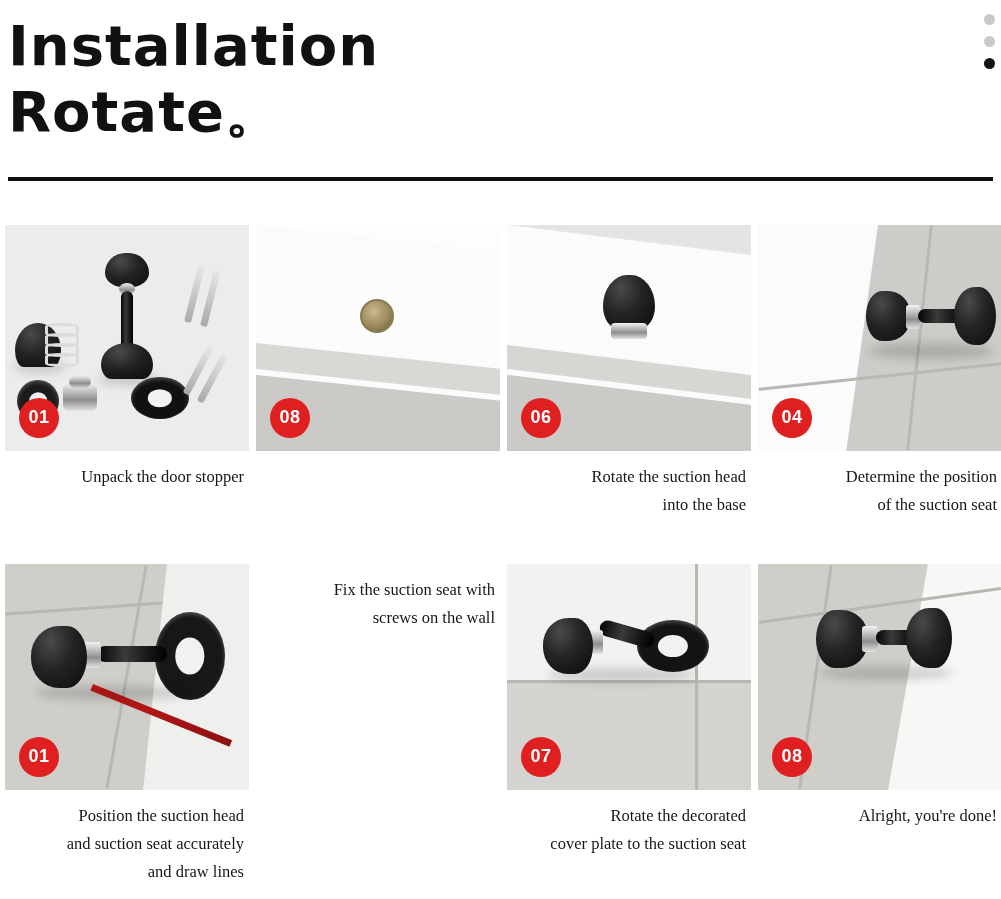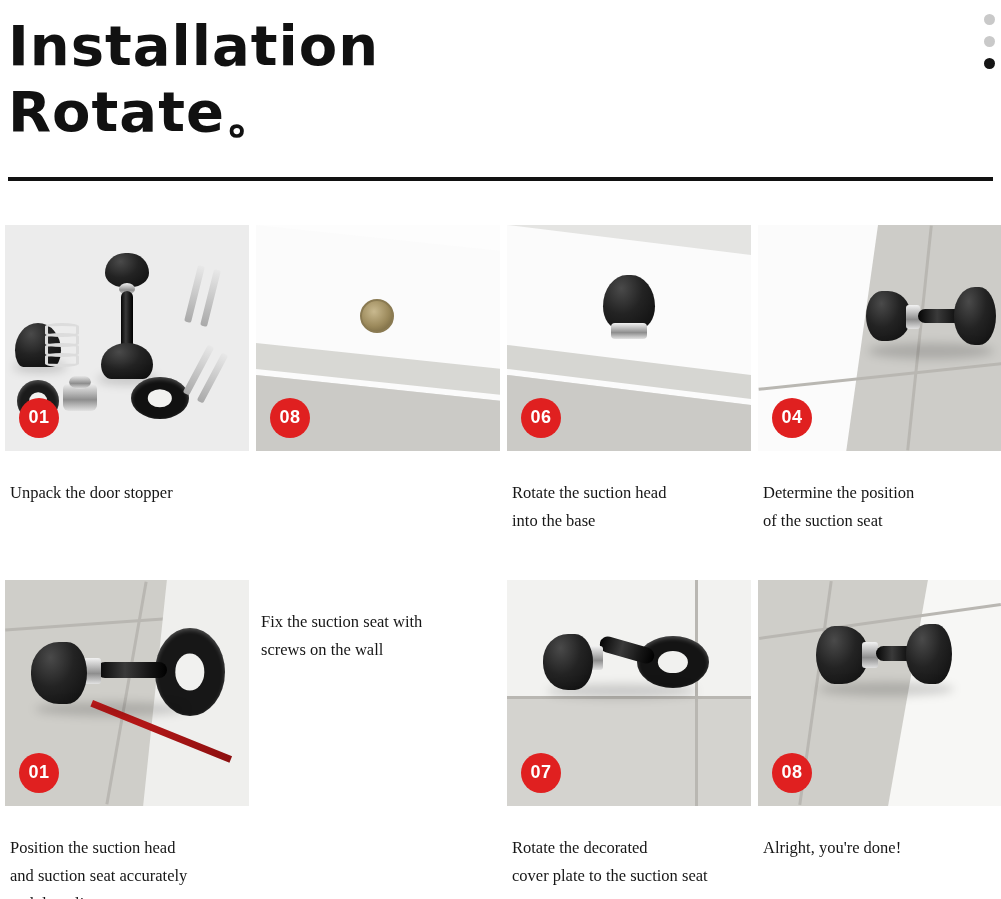--- a/index.html
+++ b/index.html
@@ -93,25 +93,24 @@
     display: flex;
     align-items: center;
     justify-content: center;
     z-index: 5;
     letter-spacing: 0.5px;
   }
   .caption {
     font-family: "Liberation Serif", serif;
     font-size: 16.5px;
     line-height: 1.72;
-    text-align: left;
+    text-align: right;
     color: #161616;
     padding: 12px 8px 0 8px;
     white-space: pre-line;
-    margin-top: 16px;
   }
 
   
   .scene { position: absolute; inset: 0; }
   .floor-tile { position: absolute; background: #cfcdc8; }
   .grout { position: absolute; background: #b9b7b2; }
   .shadow-soft { position: absolute; border-radius: 50%; background: rgba(0,0,0,0.16); filter: blur(5px); }
 
   
   .cap {

